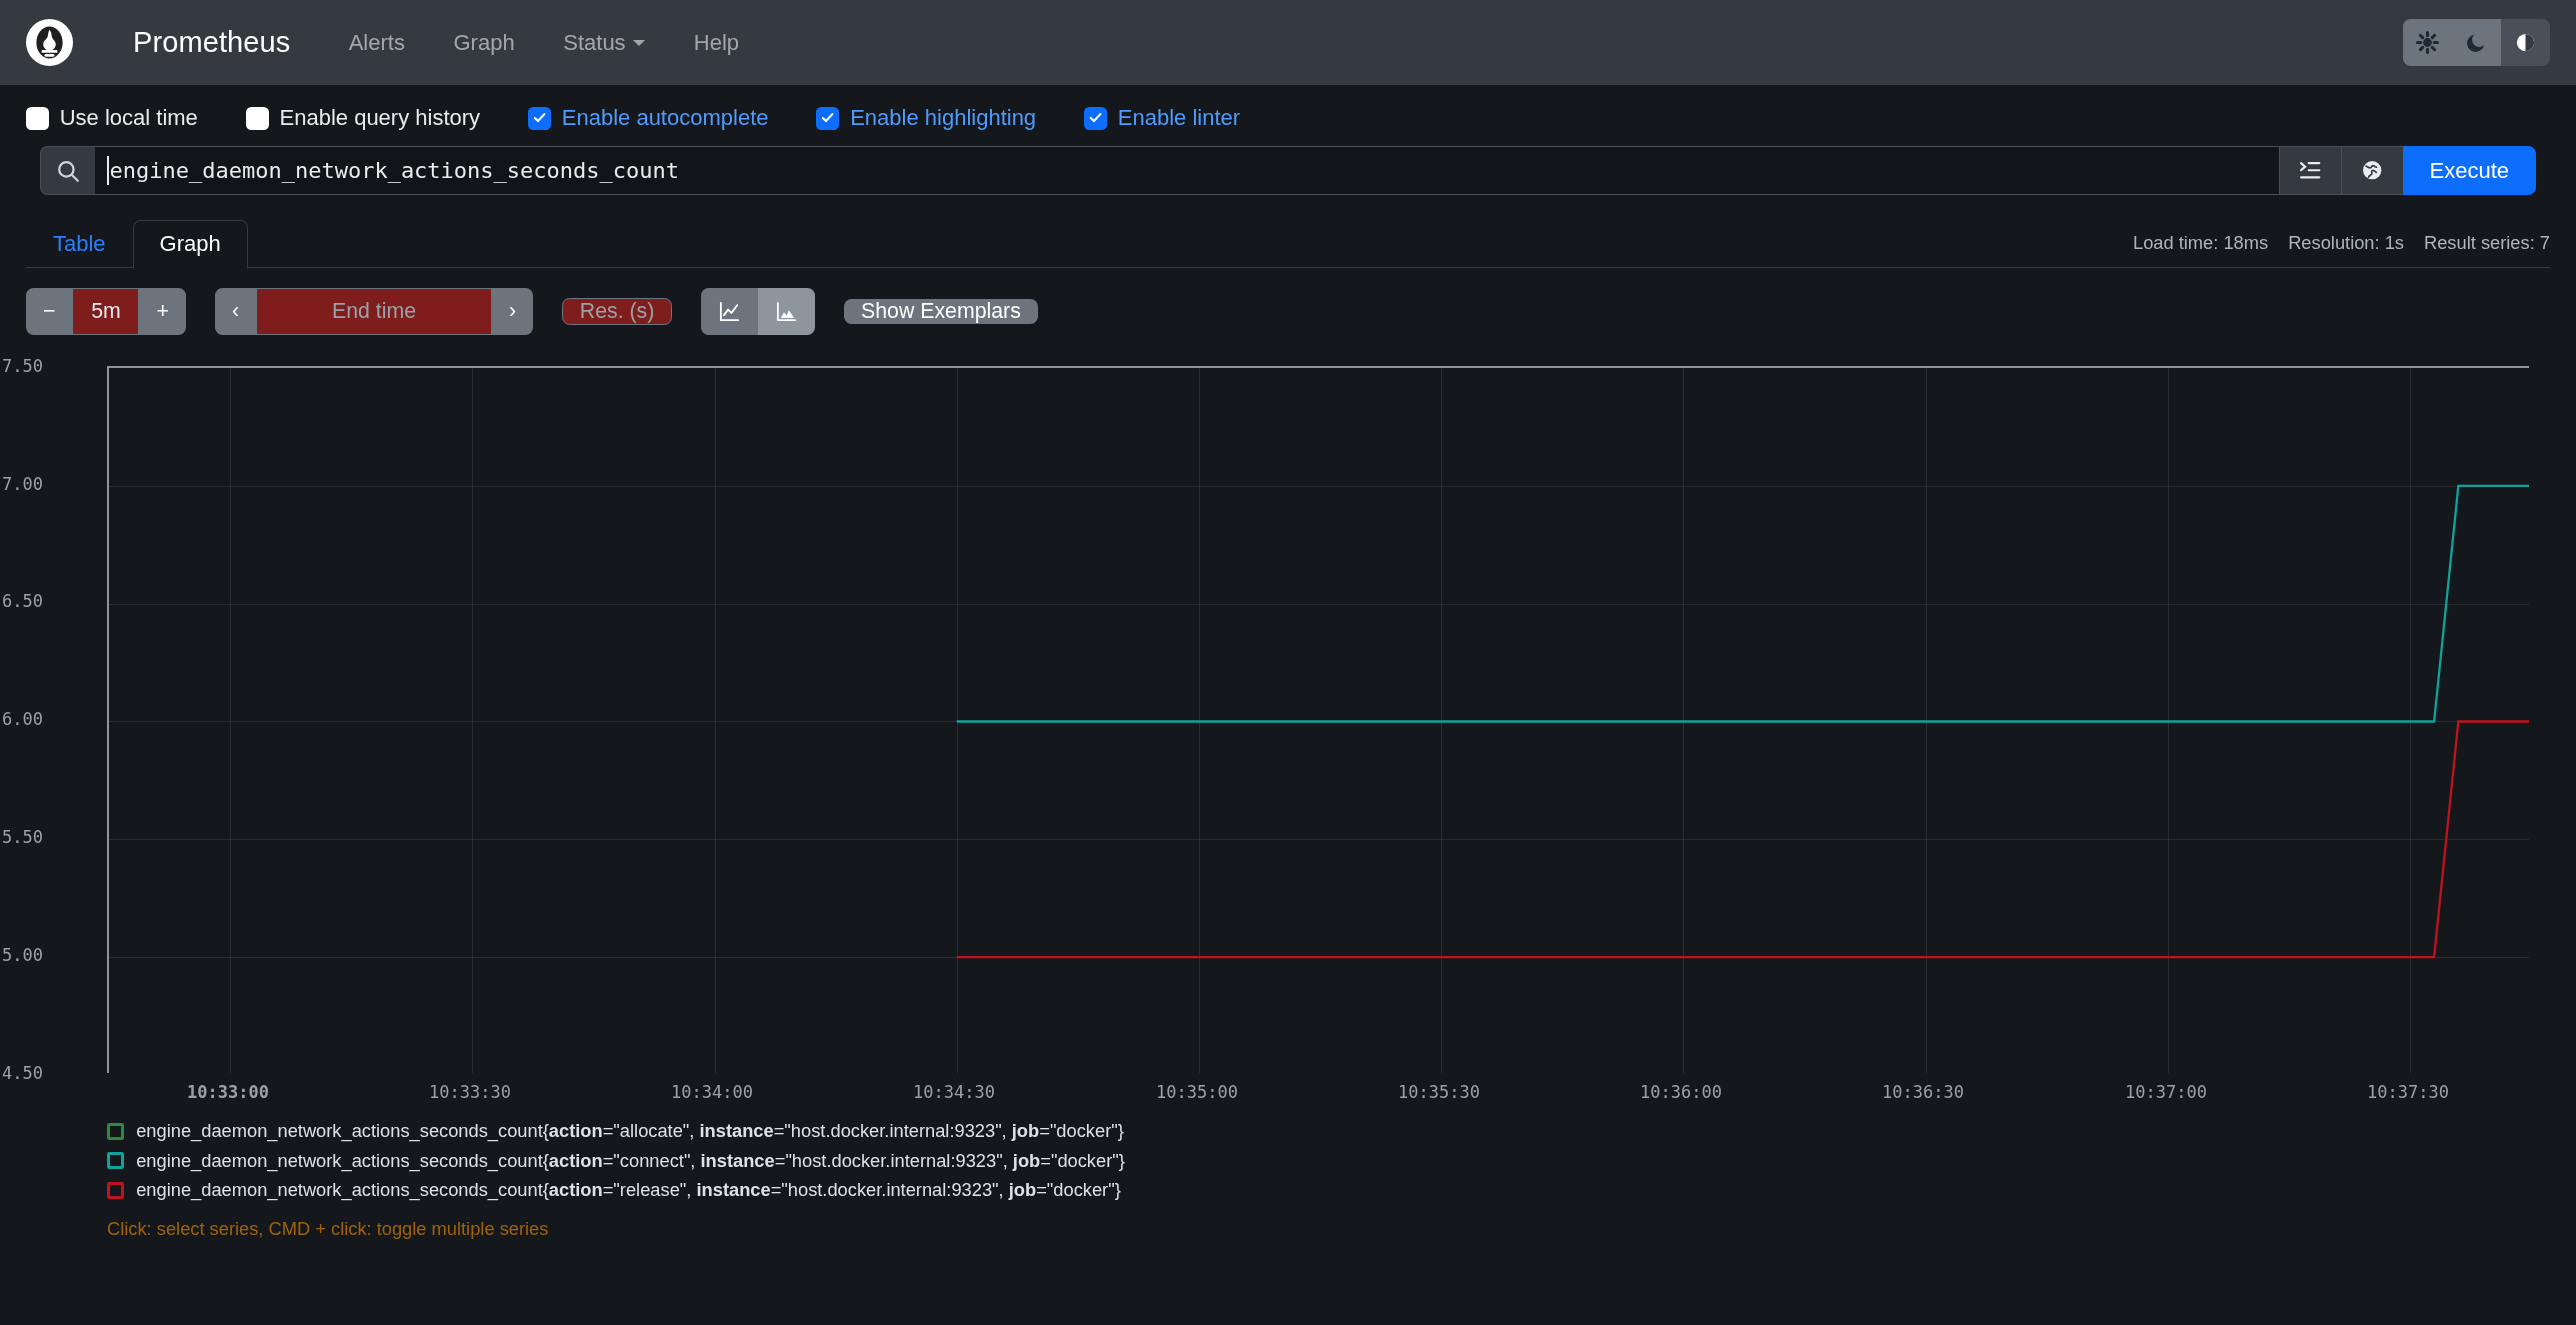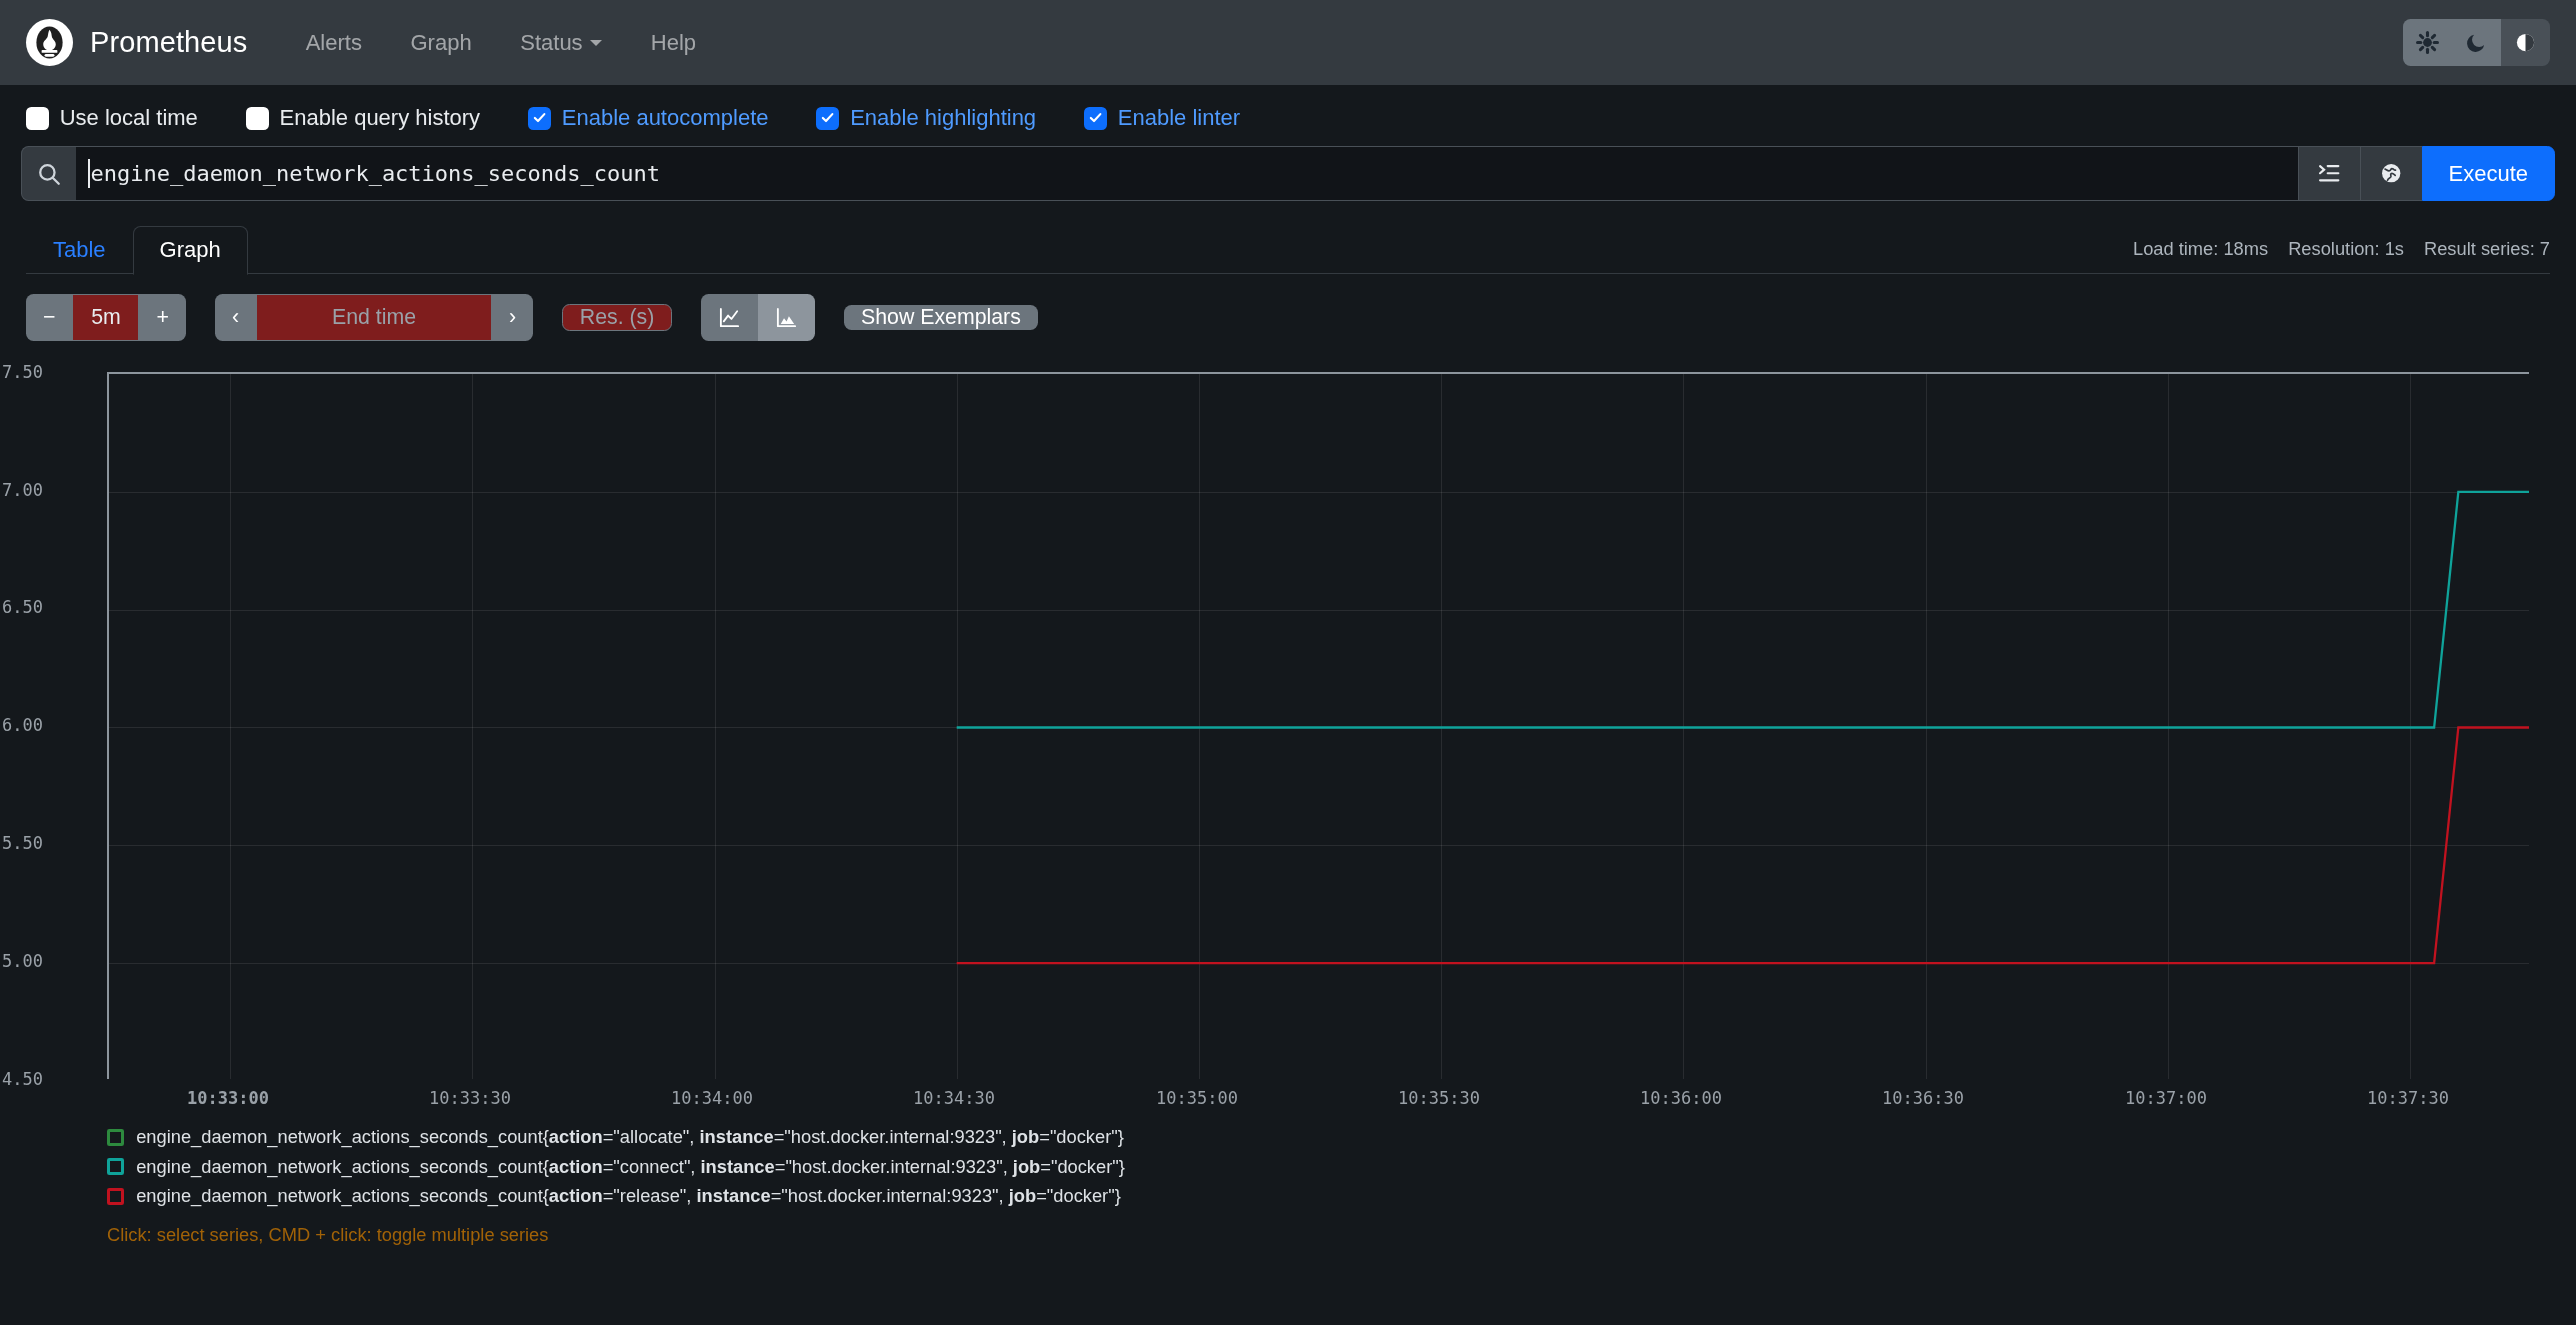--- a/index.html
+++ b/index.html
@@ -27,20 +27,21 @@
     border-radius: 50%;
     background: #fff;
     display: flex; align-items: center; justify-content: center;
     flex: none;
   }
   .brand-name {
     font-size: 29px;
     color: #fff;
     font-weight: 400;
     letter-spacing: 0.1px;
+    margin-left: 43px;
   }
   .nav-links { display: flex; align-items: center; gap: 12px; margin-left: 40px; }
   .nav-link {
     font-size: 22px;
     color: rgba(255,255,255,0.55);
     padding: 7.6px 18.3px;
     text-decoration: none;
     cursor: pointer;
     white-space: nowrap;
     display: flex; align-items: center; gap: 7.6px;
@@ -92,22 +93,22 @@
   .cbox.checked { background: #0d6efd; }
   .cbox .tick { display: none; }
   .cbox.checked .tick { display: block; }
   .opt-label { font-size: 22px; color: #e9ecef; }
   .opt.checked .opt-label { color: #4f9bff; }
 
   
   .querybar {
     display: flex;
     align-items: stretch;
-    margin: 0 21px;
-    height: 55px;
+    margin: 0 40px;
+    height: 49px;
   }
   .q-icon {
     width: 55px;
     background: #343a40;
     border: 1.5px solid #495057;
     border-right: none;
     border-radius: 7.6px 0 0 7.6px;
     display: flex; align-items: center; justify-content: center;
     color: #ced4da;
     cursor: pointer;

